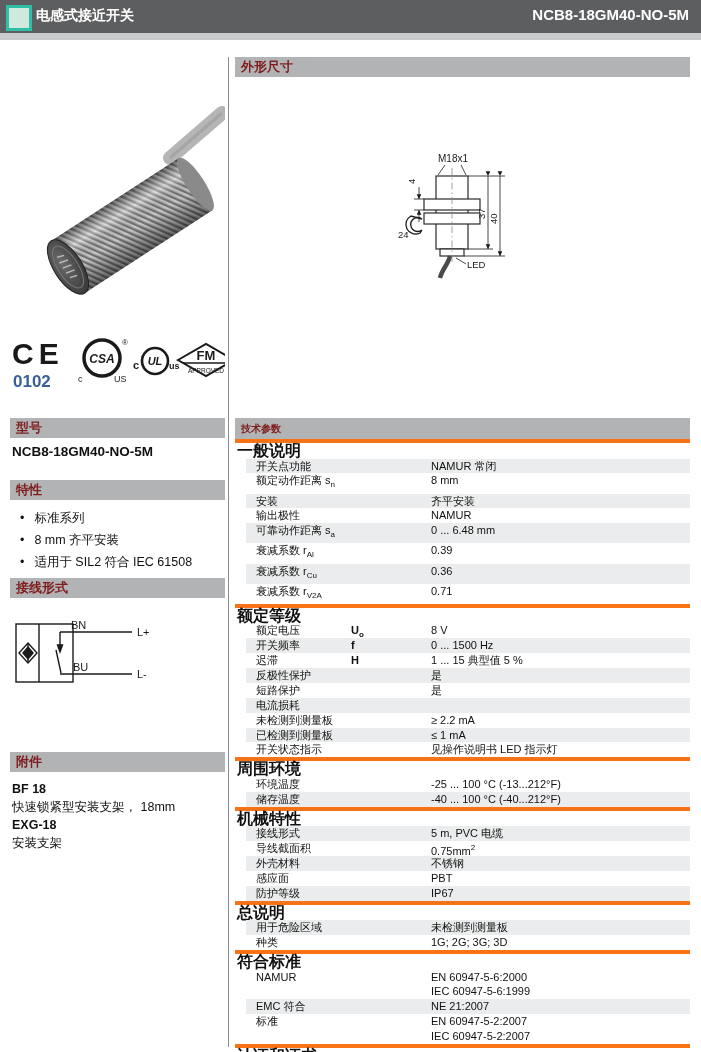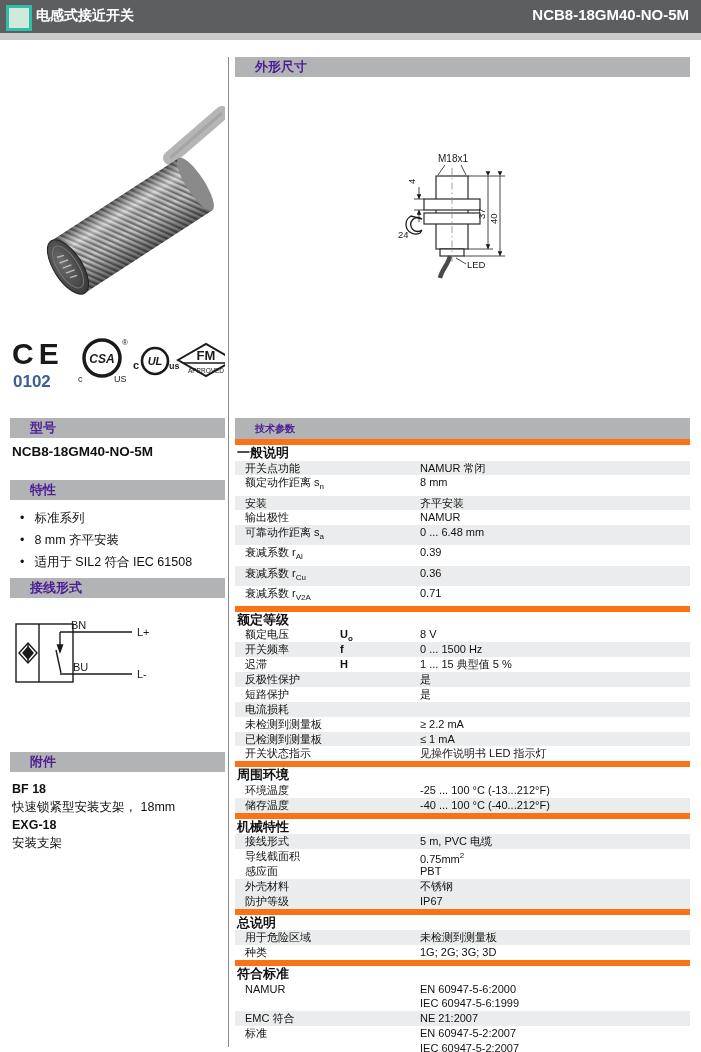--- a/index.html
+++ b/index.html
@@ -9,41 +9,41 @@
   
   .topbar{position:absolute;left:0;top:0;width:701px;height:33px;background:#5d5e60;}
   .logo-sq{position:absolute;left:6px;top:5px;width:20px;height:20px;
            border:3px solid #2fbfa7;background:#cfe9dd;}
   .topbar-title{position:absolute;left:36px;top:7px;font-size:14px;font-weight:bold;color:#fff;}
   .topbar-model{position:absolute;right:12px;top:6px;font-size:15px;font-weight:bold;color:#fff;}
   .graystrip{position:absolute;left:0;top:33px;width:701px;height:7px;background:#c9cacc;}
 
   
   .bar{position:absolute;background:#b1b3b5;font-weight:bold;font-size:13px;
-       height:20px;line-height:20px;padding-left:20px;box-sizing:border-box;color:#4c1d95;font-family:Liberation Serif, serif;}
+       height:20px;line-height:20px;padding-left:6px;box-sizing:border-box;color:#7f1d1d;font-family:Liberation Serif, serif;}
   .bar-left{left:10px;width:215px;}
   .bar-right{left:235px;width:455px;}
 
   .vdivider{position:absolute;left:228px;top:57px;width:1px;height:990px;background:#8a8b8d;}
 
   
   .model-value{position:absolute;left:12px;top:444px;font-size:13.5px;font-weight:bold;}
   .features-list{position:absolute;left:14px;top:503px;margin:4px;padding:0;list-style:none;
                  font-size:12.5px;}
   .features-list li{line-height:22px;}
   .features-list li::before{content:"•";margin-right:10px;margin-left:2px;}
   .acc-list{position:absolute;left:12px;top:780px;font-size:12.5px;width:210px;}
   .acc-name{font-weight:bold;line-height:18px;}
   .acc-desc{line-height:18px;}
 
   
   #techtable{position:absolute;left:235px;top:439px;width:455px;font-size:11px;}
-  .tsec{font-weight:bold;font-size:13px;border-top:6px solid #f97316;
+  .tsec{font-weight:bold;font-size:16px;border-top:4px solid #f97316;
         height:15.5px;line-height:15.5px;padding-left:2px;}
-  .trow{position:relative;min-height:14.9px;line-height:14.9px;padding-left:10px;box-sizing:border-box;}
+  .trow{position:relative;min-height:14.9px;line-height:14.9px;padding-left:10px;box-sizing:border-box;margin-left:11px;}
   .trow.shade{background:#ebeced;}
   .trow.dbl{min-height:29.8px;}
   .tlabel{font-weight:normal;}
   .tsym{position:absolute;left:105px;top:0;font-weight:bold;}
   .tval{position:absolute;left:185px;top:0;font-weight:normal;white-space:nowrap;}
   sub{font-size:8px;}
   sup{font-size:8px;}
 
   
   .absvg{position:absolute;}
@@ -246,22 +246,22 @@
       <div class="trow shade"><span class="tlabel">电流损耗</span><span class="tval"></span></div>
       <div class="trow"><span class="tlabel">未检测到测量板</span><span class="tval">≥ 2.2 mA</span></div>
       <div class="trow shade"><span class="tlabel">已检测到测量板</span><span class="tval">≤ 1 mA</span></div>
       <div class="trow"><span class="tlabel">开关状态指示</span><span class="tval">见操作说明书 LED 指示灯</span></div>
       <div class="tsec">周围环境</div>
       <div class="trow"><span class="tlabel">环境温度</span><span class="tval">-25 ... 100 °C (-13...212°F)</span></div>
       <div class="trow shade"><span class="tlabel">储存温度</span><span class="tval">-40 ... 100 °C (-40...212°F)</span></div>
       <div class="tsec">机械特性</div>
       <div class="trow shade"><span class="tlabel">接线形式</span><span class="tval">5 m, PVC 电缆</span></div>
       <div class="trow"><span class="tlabel">导线截面积</span><span class="tval">0.75mm<sup>2</sup></span></div>
+      <div class="trow shade"><span class="tlabel">外壳材料</span><span class="tval">不锈钢</span></div>
       <div class="trow"><span class="tlabel">感应面</span><span class="tval">PBT</span></div>
-      <div class="trow shade"><span class="tlabel">外壳材料</span><span class="tval">不锈钢</span></div>
       <div class="trow shade"><span class="tlabel">防护等级</span><span class="tval">IP67</span></div>
       <div class="tsec">总说明</div>
       <div class="trow shade"><span class="tlabel">用于危险区域</span><span class="tval">未检测到测量板</span></div>
       <div class="trow"><span class="tlabel">种类</span><span class="tval">1G; 2G; 3G; 3D</span></div>
       <div class="tsec">符合标准</div>
       <div class="trow dbl"><span class="tlabel">NAMUR</span><span class="tval">EN 60947-5-6:2000<div>IEC 60947-5-6:1999</div></span></div>
       <div class="trow shade"><span class="tlabel">EMC 符合</span><span class="tval">NE 21:2007</span></div>
       <div class="trow dbl"><span class="tlabel">标准</span><span class="tval">EN 60947-5-2:2007<div>IEC 60947-5-2:2007</div></span></div>
       <div class="tsec">认证和证书</div>
       <div class="trow"><span class="tlabel">FM 认证</span><span class="tval"></span></div>

